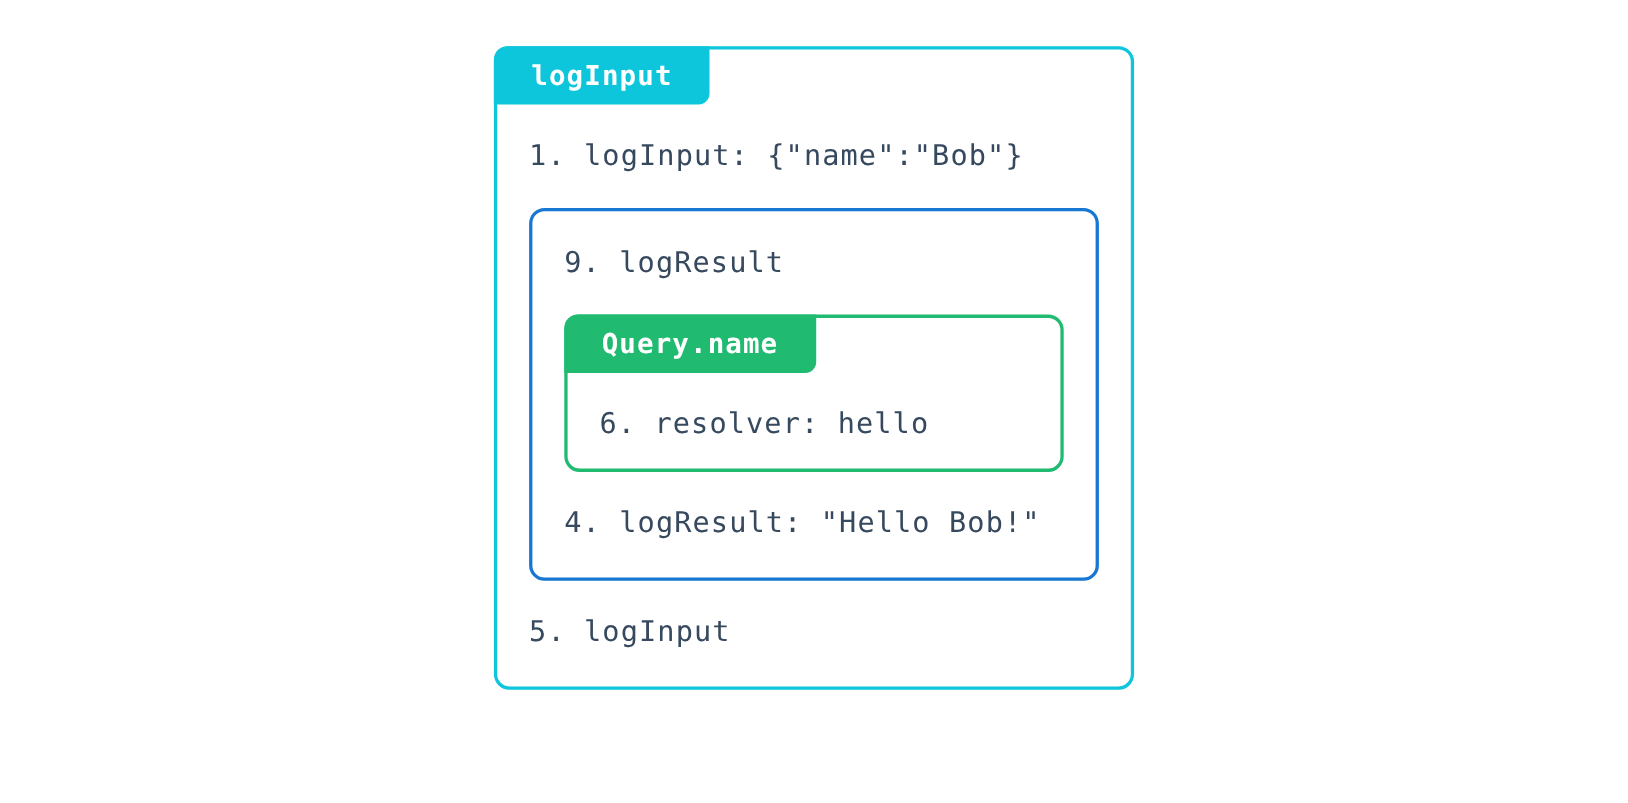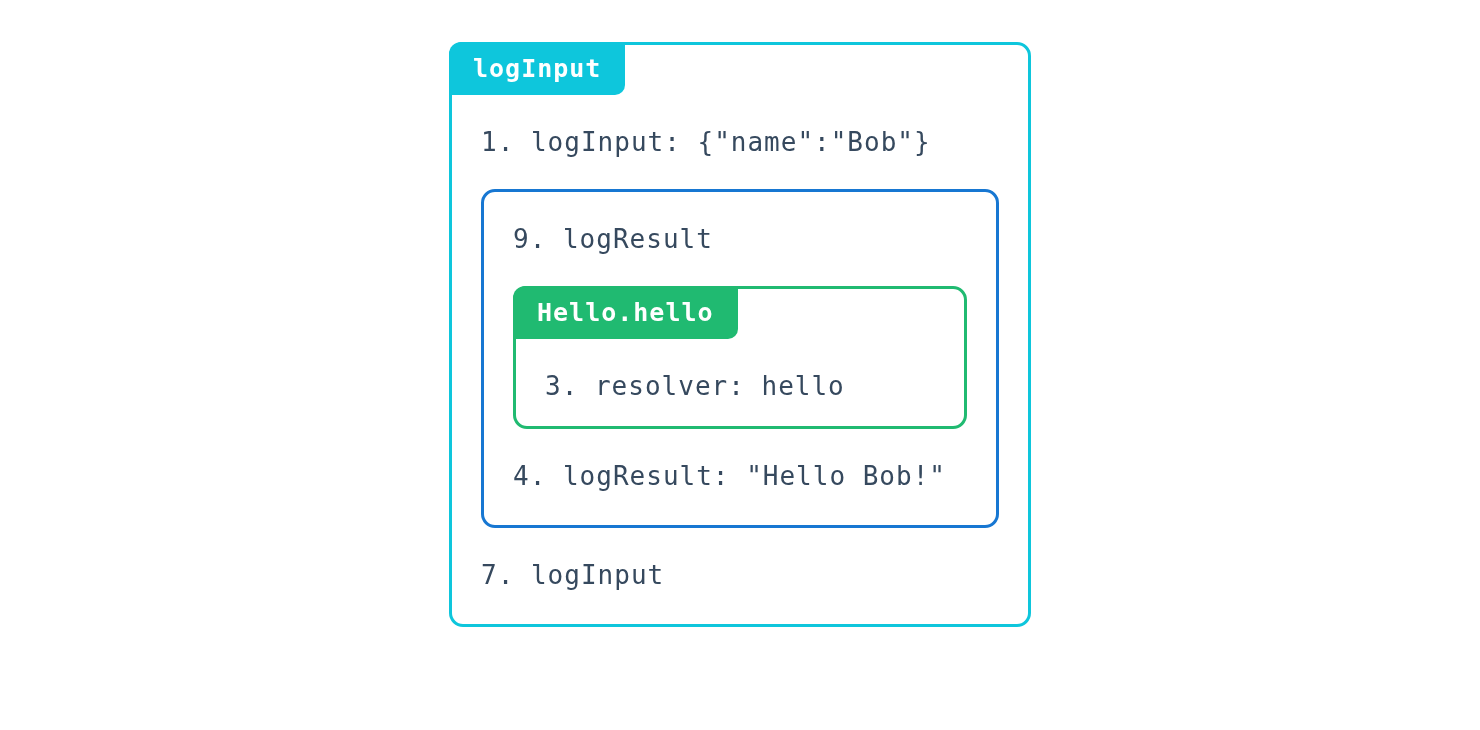--- a/index.html
+++ b/index.html
@@ -41,21 +41,21 @@
     margin: 27px 29px 0;
     border: 3px solid var(--inner-accent);
     padding-bottom: 20px;
   }
   .tab {
     width: fit-content;
     margin: -3px 0 0 -3px;
     height: 53px;
     display: flex;
     align-items: center;
-    padding: 0 24px;
+    padding: 0 34px;
     border-radius: 12px 0 10px 0;
     color: var(--label-text);
     font-weight: bold;
     font-size: 25px;
     letter-spacing: 1px;
     white-space: pre;
   }
   .tab-outer  { background: var(--outer-accent); }
   .tab-middle { background: var(--middle-accent); }
   .tab-inner  { background: var(--inner-accent); }
@@ -73,22 +73,22 @@
 
 <div class="canvas">
   <div class="box box-outer">
     <div class="tab tab-outer">logInput</div>
     <div class="log-line">1. logInput: {"name":"Bob"}</div>
 
     <div class="box box-middle">
       <div class="log-line">9. logResult</div>
 
       <div class="box box-inner">
-        <div class="tab tab-inner">Hello.hello</div>
-        <div class="log-line">3. resolver: hello</div>
+        <div class="tab tab-inner">Query.name</div>
+        <div class="log-line">6. resolver: hello</div>
       </div>
 
       <div class="log-line">4. logResult: "Hello Bob!"</div>
     </div>
 
-    <div class="log-line">7. logInput</div>
+    <div class="log-line">5. logInput</div>
   </div>
 </div>
 
 </body></html>

